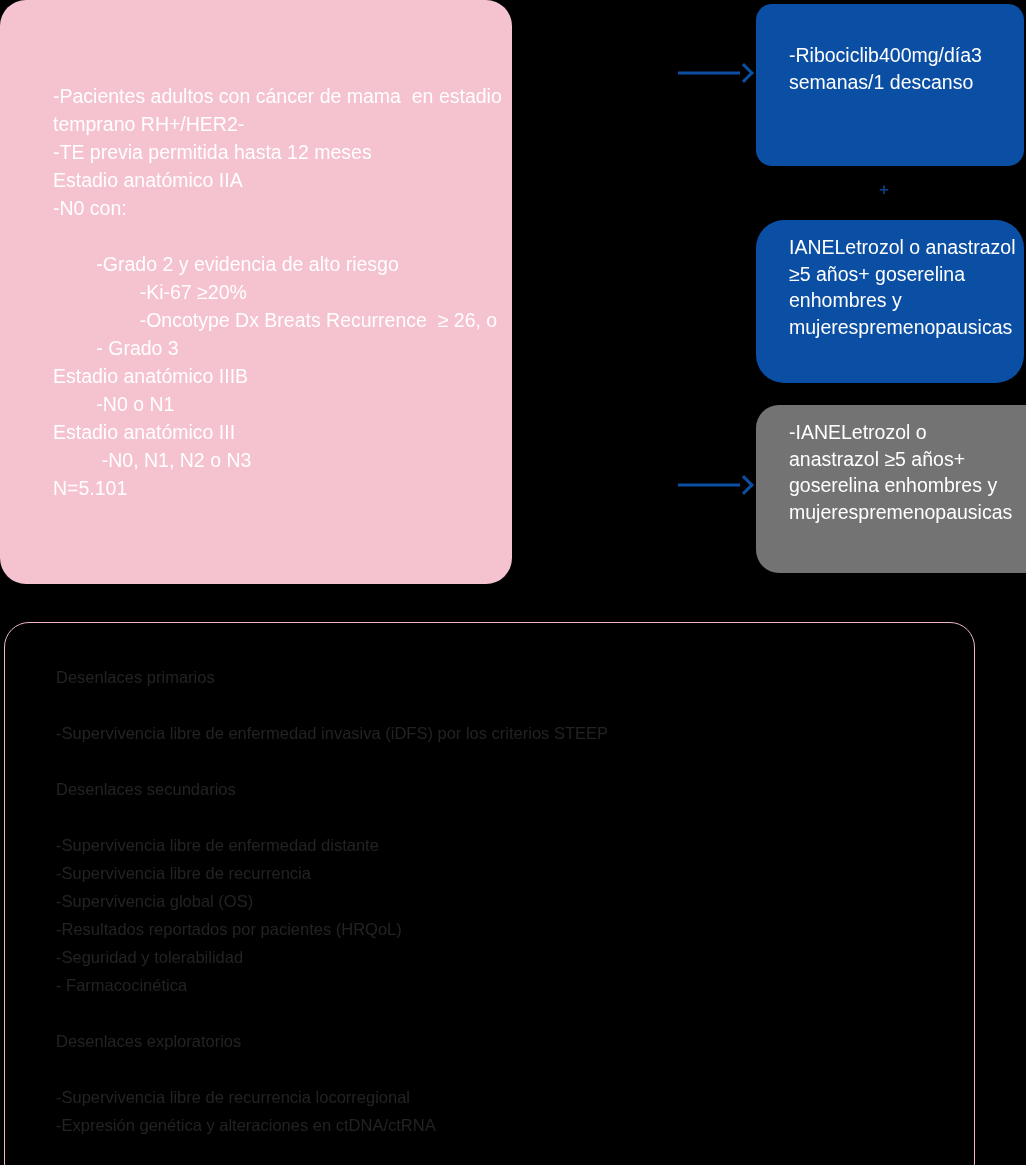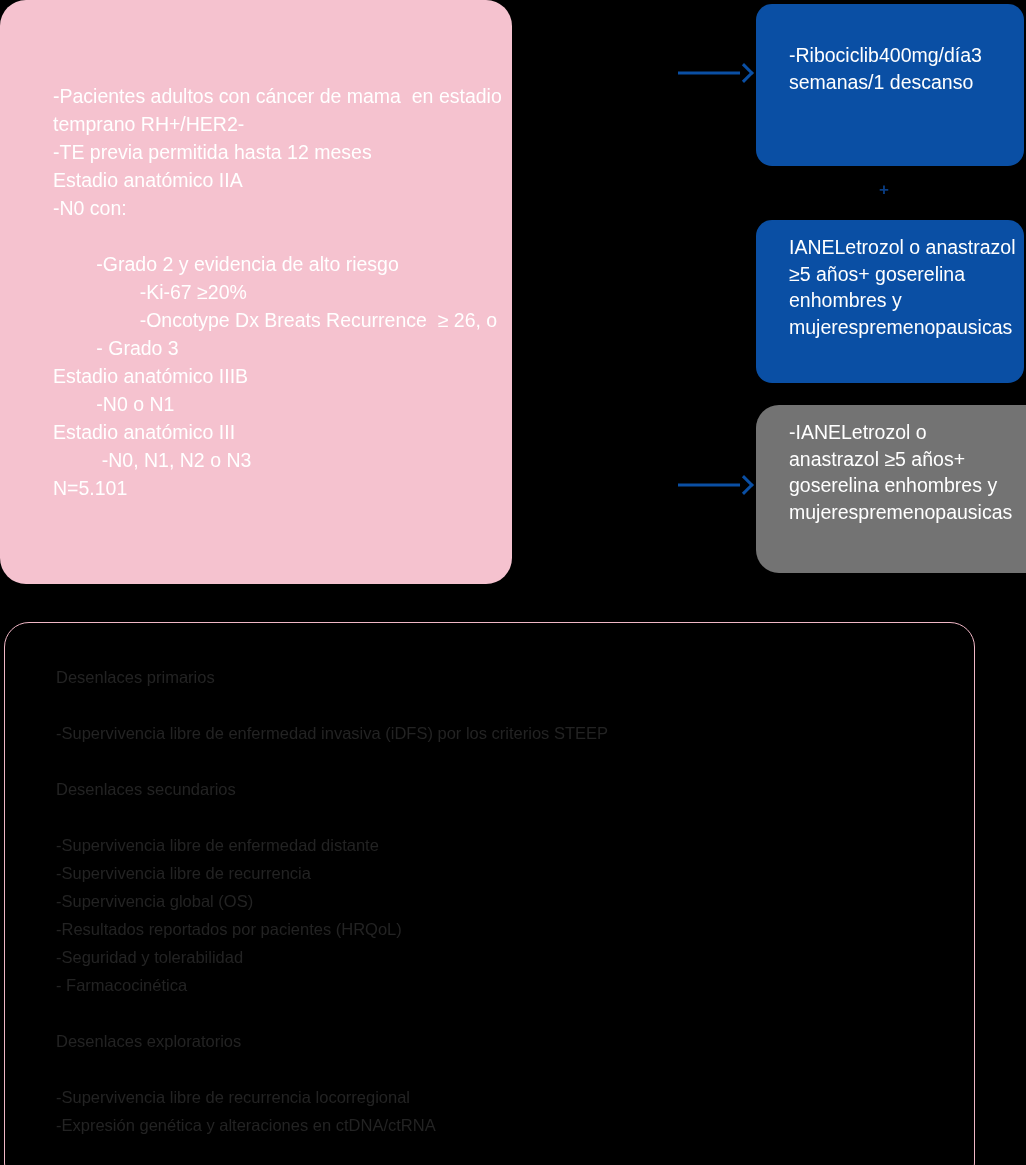--- a/index.html
+++ b/index.html
@@ -61,20 +61,21 @@
     left:756px; top:4px; width:268px; height:162px;
     background:#0A4FA4;
   }
   #tx-ribociclib .tx-text {
     left:33px; top:38px; width:230px;
     font-size:19.5px; line-height:27px;
   }
   #tx-iane-blue {
     left:756px; top:220px; width:268px; height:163px;
     background:#0A4FA4;
+    border-radius:28px;
   }
   #tx-iane-blue .tx-text {
     left:33px; top:14px; width:232px;
     font-size:19.5px; line-height:26.5px;
   }
   #tx-iane-pink {
     left:756px; top:405px; width:292px; height:168px;
     background:#737373;
     border-radius:23px;
   }

